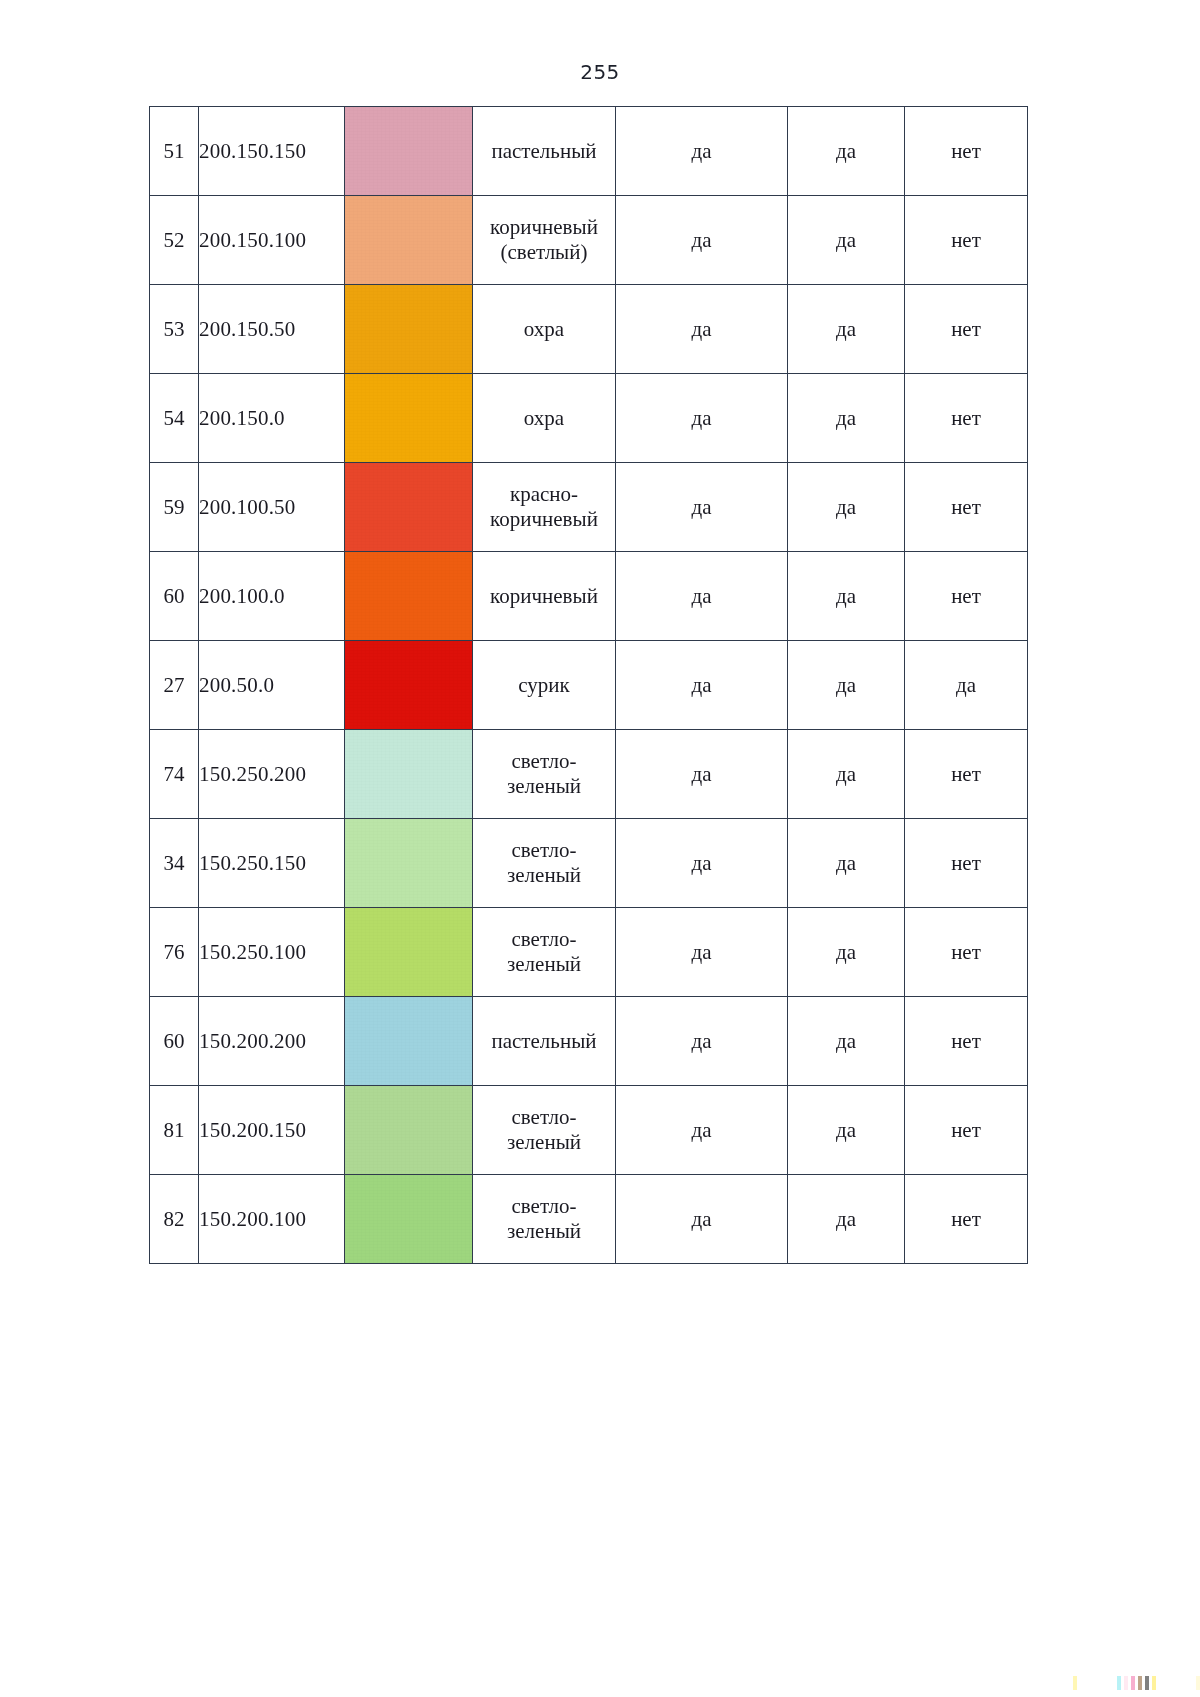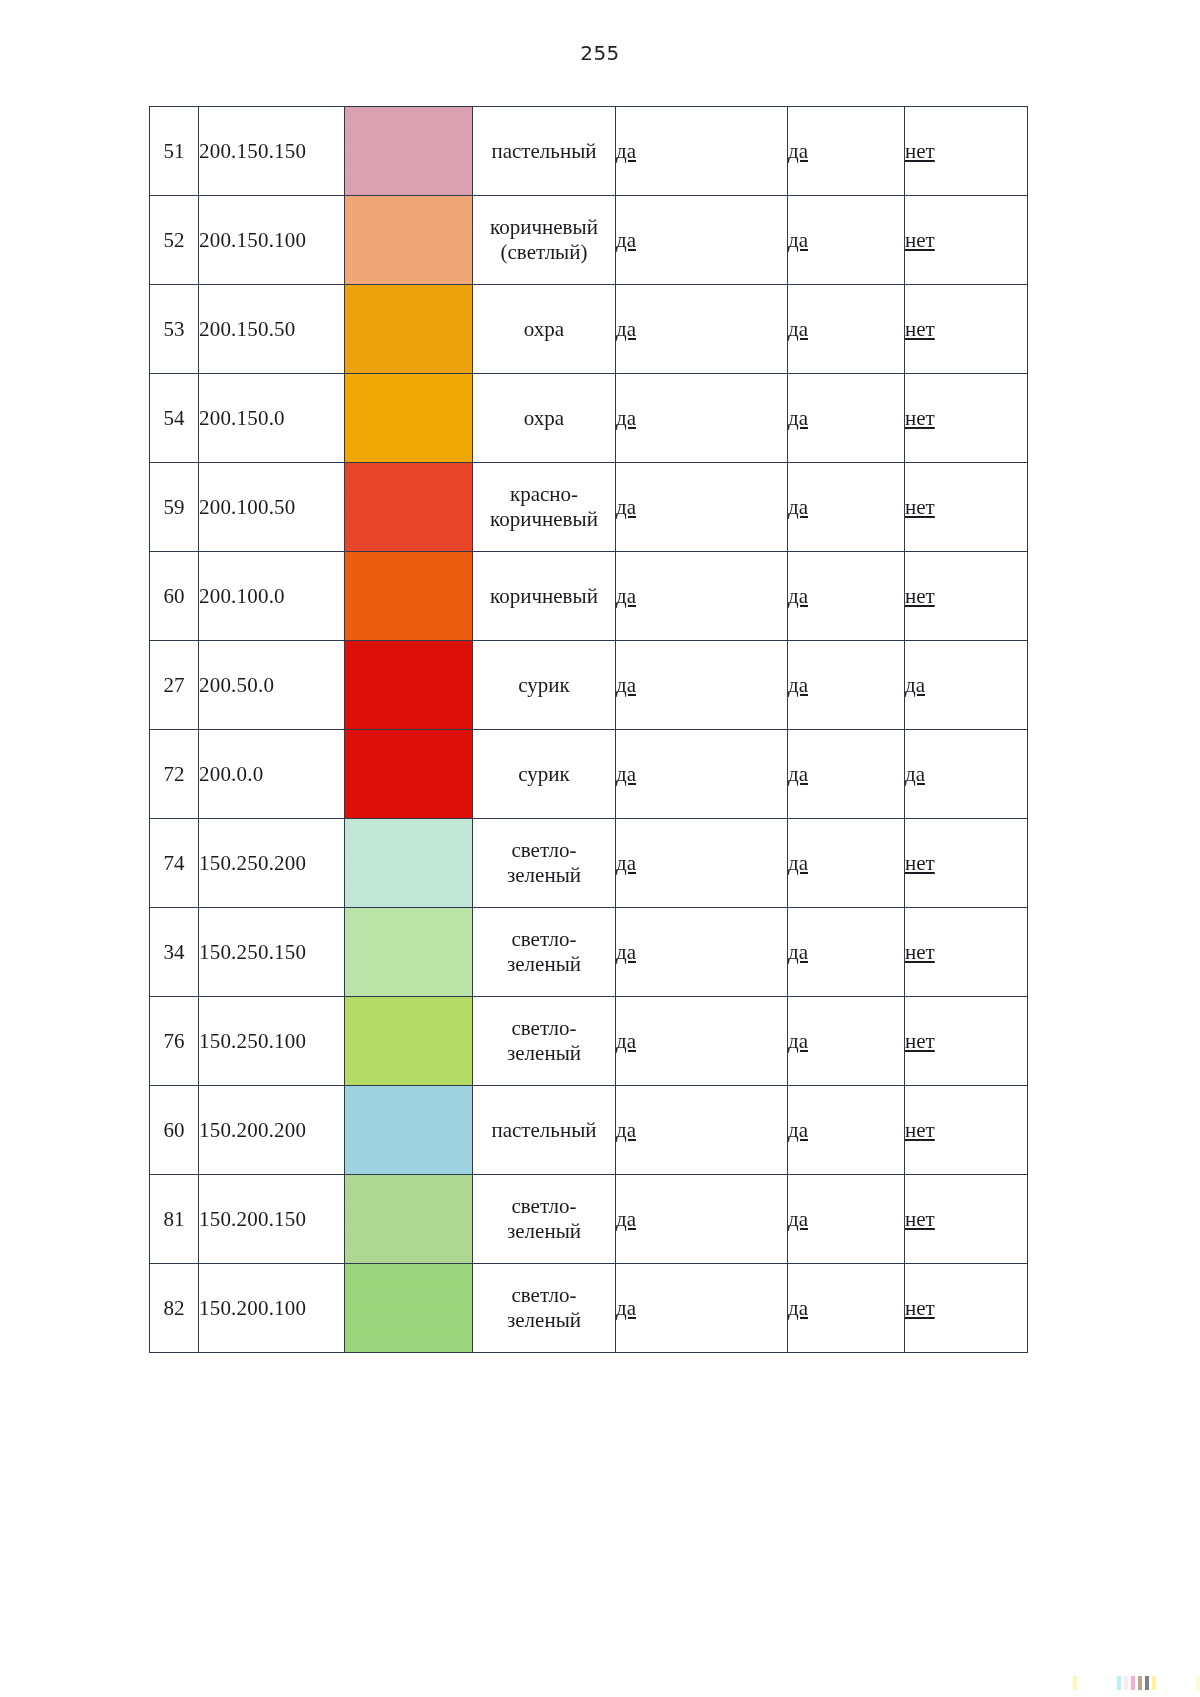--- a/index.html
+++ b/index.html
@@ -13,21 +13,21 @@
     height: 1697px;
     position: relative;
     font-family: "Liberation Serif", "DejaVu Serif", serif;
     color: #1a1a22;
     overflow: hidden;
   }
 
   
   .page-number {
     position: absolute;
-    top: 41px;
+    top: 60px;
     left: 0;
     width: 1200px;
     text-align: center;
     font-family: "DejaVu Sans", "Liberation Sans", sans-serif;
     font-size: 20px;
     letter-spacing: 0.5px;
     color: #1b1f2a;
   }
 
   
@@ -82,22 +82,21 @@
     height: 100%;
     min-height: 86px;
   }
   td.cell-name {
     text-align: center;
     padding-left: 9px;
     padding-right: 4px;
     line-height: 1.22;
   }
   td.cell-q {
-    text-align: left;
-    text-decoration: underline;
+    text-align: center;
   }
 
   .row-51 td, .row-52 td, .row-53 td, .row-54 td,
   .row-59 td, .row-60 td, .row-66 td, .row-72 td,
   .row-74 td, .row-75 td, .row-76 td, .row-79 td,
   .row-80 td, .row-81 td, .row-82 td { height: 88px; }
 
   
   td.cell-swatch .sw::after {
     content: "";
@@ -222,31 +221,20 @@
         <td class="cell-rgb">200.50.0</td>
         <td class="cell-swatch">
             <span class="sw" style="background: rgb(221, 16, 9);"></span>
           </td>
         <td class="cell-name">сурик</td>
         <td class="cell-q">да</td>
         <td class="cell-q">да</td>
         <td class="cell-q">да</td>
       </tr>
 
-      <tr class="row-72">
-        <td class="cell-num">72</td>
-        <td class="cell-rgb">200.0.0</td>
-        <td class="cell-swatch">
-            <span class="sw" style="background: rgb(221, 16, 9);"></span>
-          </td>
-        <td class="cell-name">сурик</td>
-        <td class="cell-q">да</td>
-        <td class="cell-q">да</td>
-        <td class="cell-q">да</td>
-      </tr>
 
       <tr class="row-74">
         <td class="cell-num">74</td>
         <td class="cell-rgb">150.250.200</td>
         <td class="cell-swatch">
             <span class="sw" style="background: rgb(195, 232, 216);"></span>
           </td>
         <td class="cell-name">светло-<br>зеленый</td>
         <td class="cell-q">да</td>
         <td class="cell-q">да</td>

